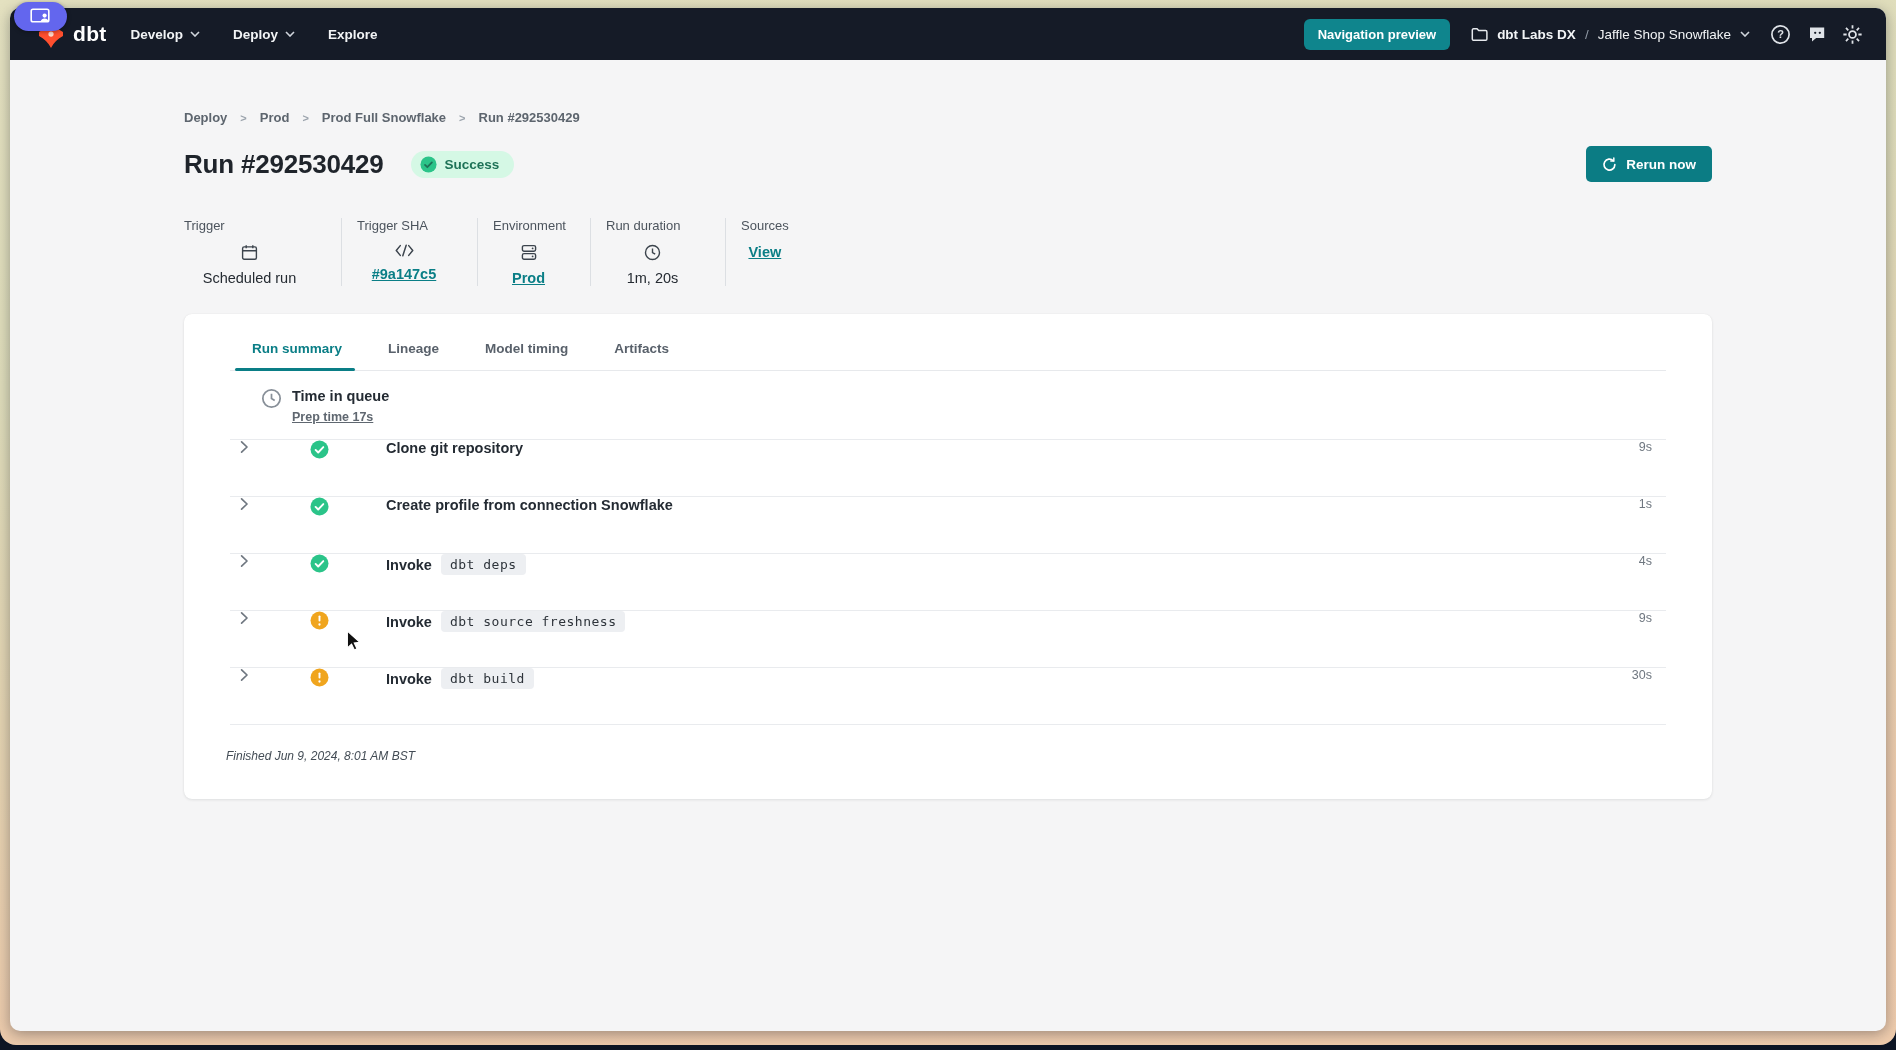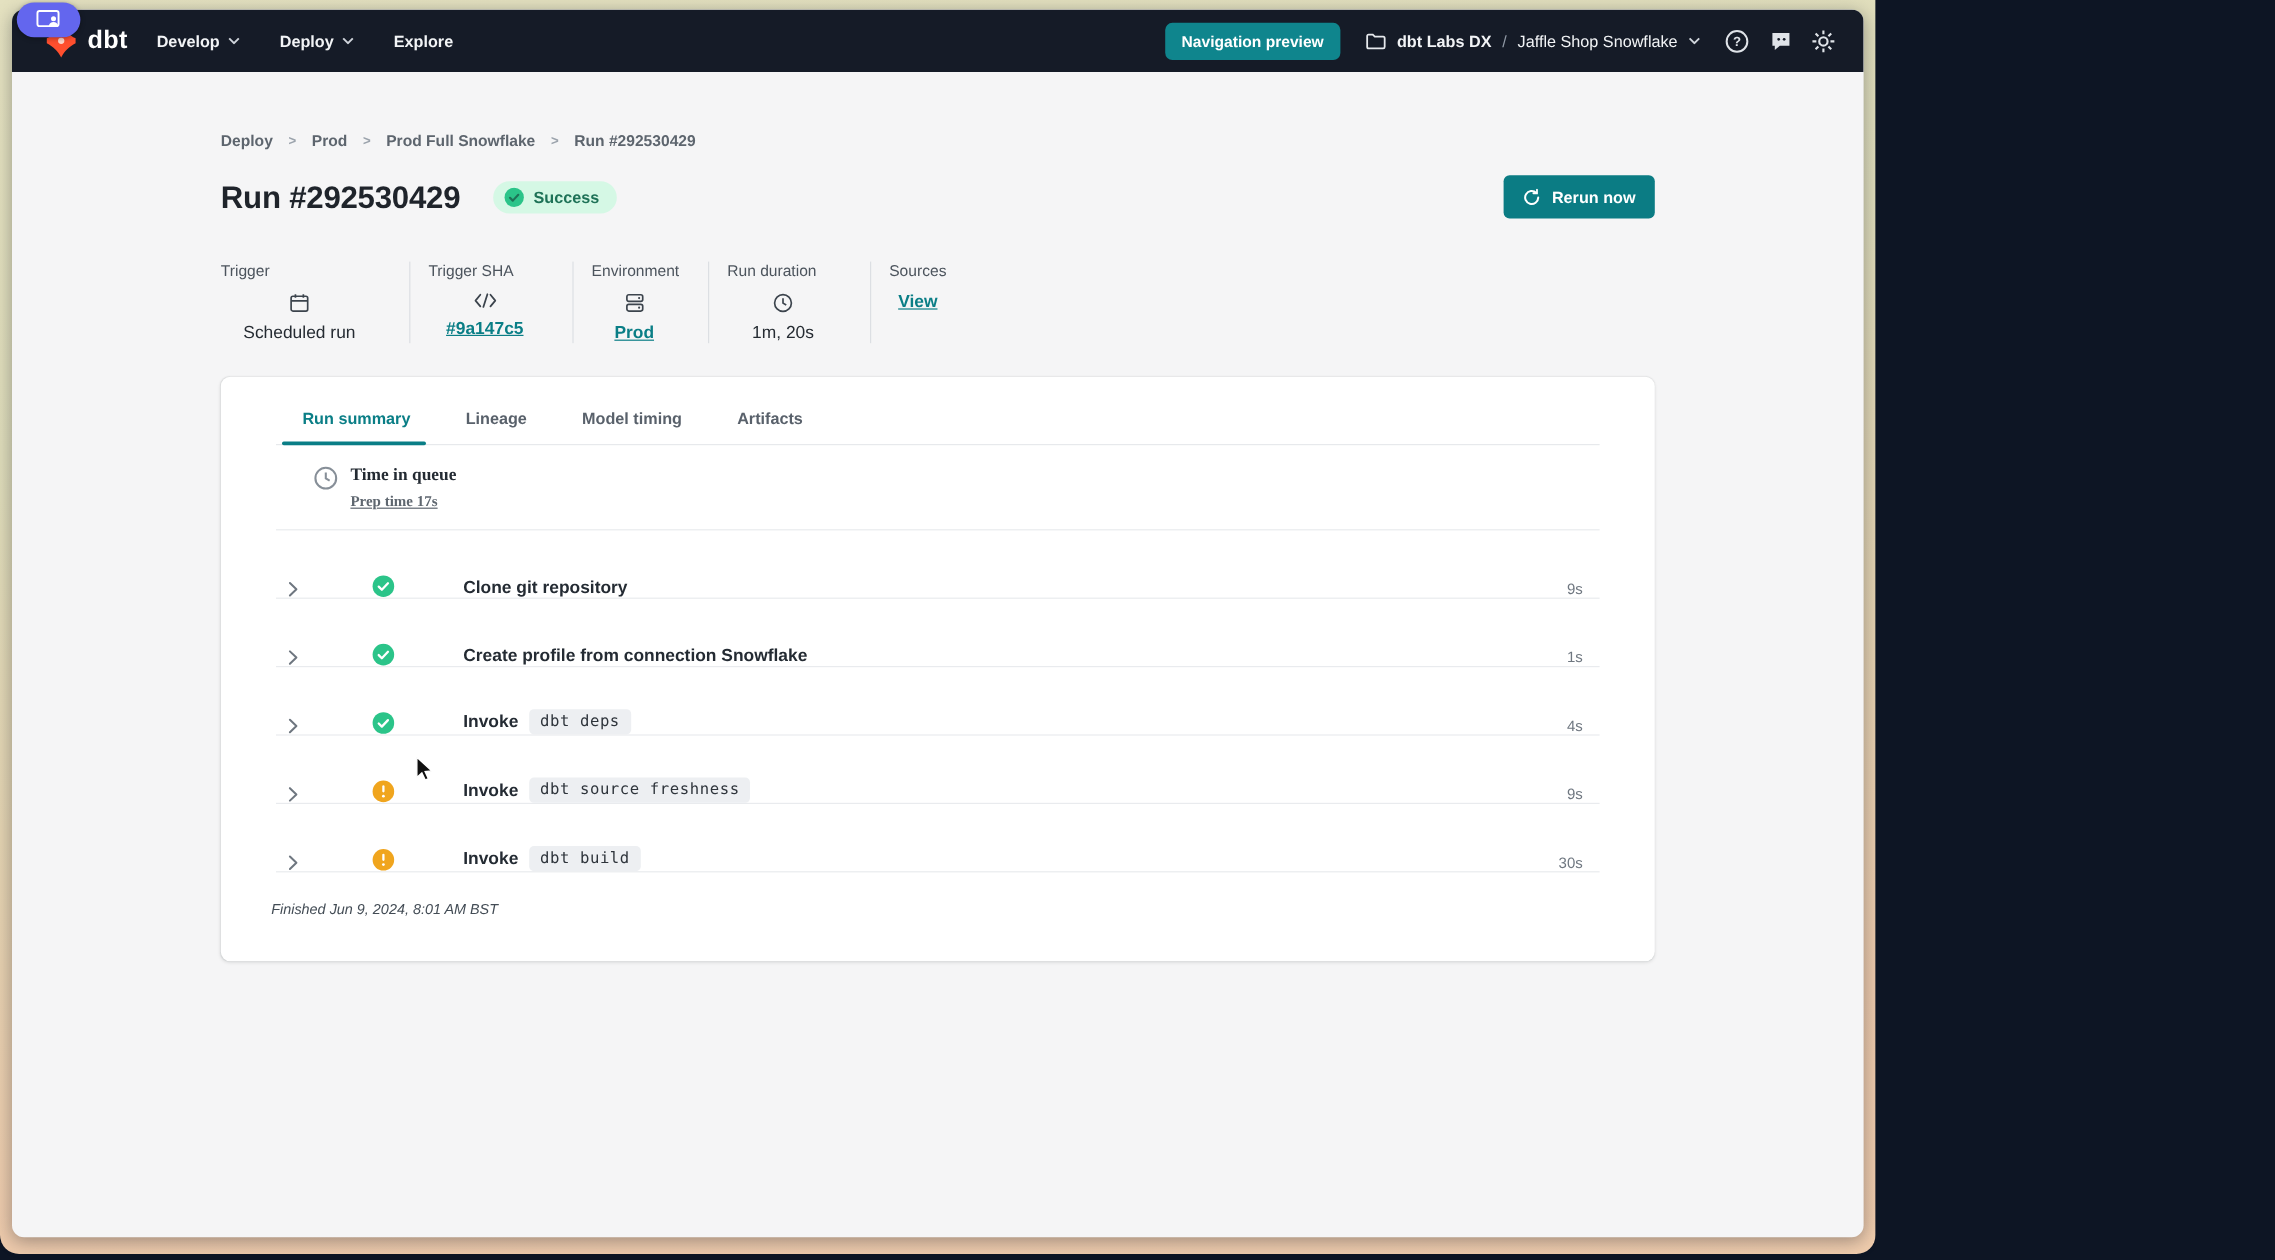--- a/index.html
+++ b/index.html
@@ -1,18 +1,18 @@
 <!DOCTYPE html>
 <html><head>
 <meta charset="utf-8">
 <style>
   * { box-sizing: border-box; }
   html,body { margin:0; padding:0; }
   body { background:#0d1524; font-family:"Liberation Sans",sans-serif; }
-  .stage { position:relative; width:1563px; height:1050px; overflow:hidden; }
+  .stage { position:relative; width:1896px; height:1050px; overflow:hidden; }
   .frame { position:absolute; inset:0 0 5px 0;
            background:linear-gradient(172deg,#e4e1c0 0%,#dedcba 30%,#e3d3b1 55%,#ecc9ab 82%,#efccad 100%);
            border-radius:0 0 16px 16px; }
   .app { position:absolute; left:10px; top:8px; right:10px; bottom:14px;
          background:#f5f5f6; border-radius:10px; overflow:hidden;
          box-shadow:0 3px 14px rgba(10,15,30,.35); }
   .overlay-badge { position:absolute; left:14px; top:2px; width:53px; height:29px;
          background:#6366ee; border-radius:15px; display:flex; align-items:center; justify-content:center;
          z-index:9; box-shadow:0 1px 4px rgba(0,0,0,.35); }
 
@@ -64,25 +64,25 @@
           box-shadow:0 1px 3px rgba(15,20,25,.09), 0 0 1px rgba(15,20,25,.08); }
   .tabs-wrap { padding-top:27px; margin:0 46px; border-bottom:1px solid #e7e9ec; display:flex;
                padding-left:22px; }
   .tab { font-size:13.5px; font-weight:600; color:#59616b; padding-bottom:14px; margin-right:46px;
          position:relative; cursor:pointer; }
   .tab.active { color:#0a7e86; font-weight:700; }
   .tab.active::after { content:""; position:absolute; left:-17px; right:-13px; bottom:-1px; height:3px;
                        background:#0a7e86; border-radius:2px; }
   .rows { margin:0 46px; }
   .queue { display:flex; gap:10px; padding:17px 0 14px 31px; border-bottom:1px solid #e9ebee;
-           align-items:flex-start;font-family:Liberation Serif, serif; }
+           align-items:flex-start; }
   .queue-title { font-size:14.5px; font-weight:700; color:#242b33; }
   .queue-link { display:inline-block; margin-top:6px; font-size:12.5px; color:#5f6770;
                 text-decoration:underline; font-weight:600; cursor:pointer; }
-  .step { display:flex; align-items:flex-end; height:57px; border-bottom:1px solid #e9ebee;
+  .step { display:flex; align-items:flex-start; height:57px; border-bottom:1px solid #e9ebee;
           padding:0 14px 0 10px;gap:47px; }
   .step .chev { width:14px; display:flex; align-items:center; cursor:pointer; }
   .step .st-icon { margin-left:9px; display:flex; }
   .step .step-label { margin-left:10px; font-size:14.5px; font-weight:700; color:#242b33;
                       display:flex; align-items:center; gap:9px; }
   .code-chip { font-family:"DejaVu Sans Mono","Liberation Mono",monospace; font-size:13px;
                font-weight:400; background:#edeff2; color:#2e343b; padding:3px 9px; border-radius:4px;
                letter-spacing:.5px; }
   .duration { margin-left:auto; font-size:12.5px; color:#6f7780; }
   .card-footer { padding:24px 46px 36px 42px; font-size:12px; color:#434c55;font-style:italic; }

